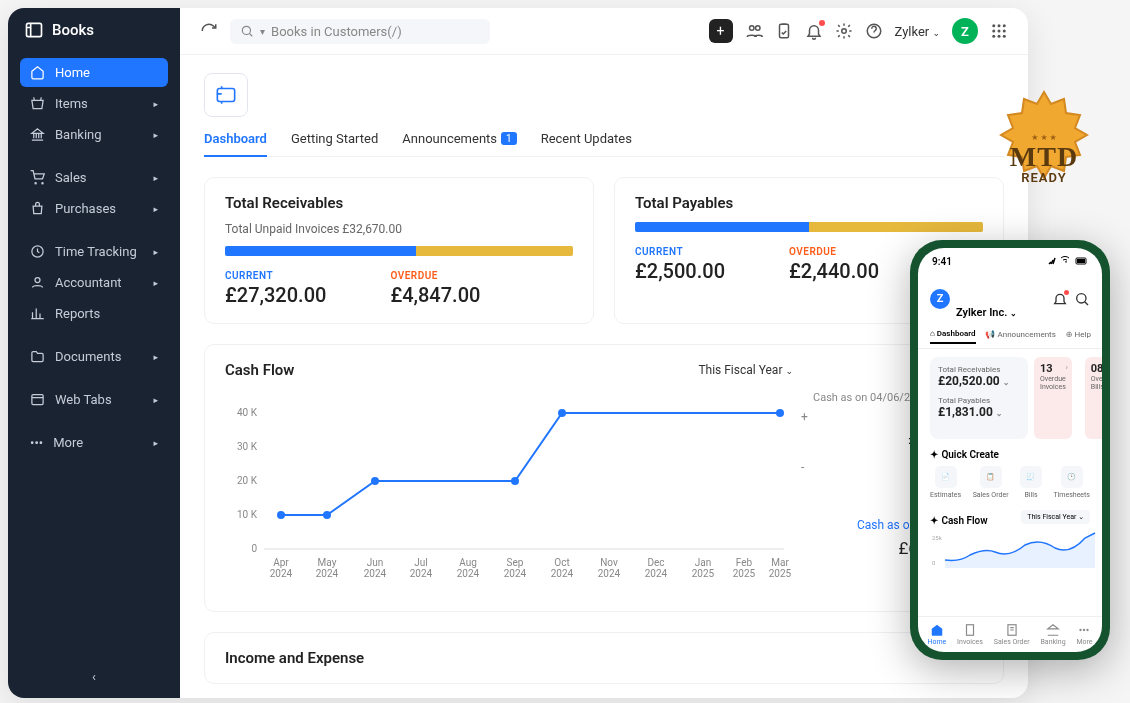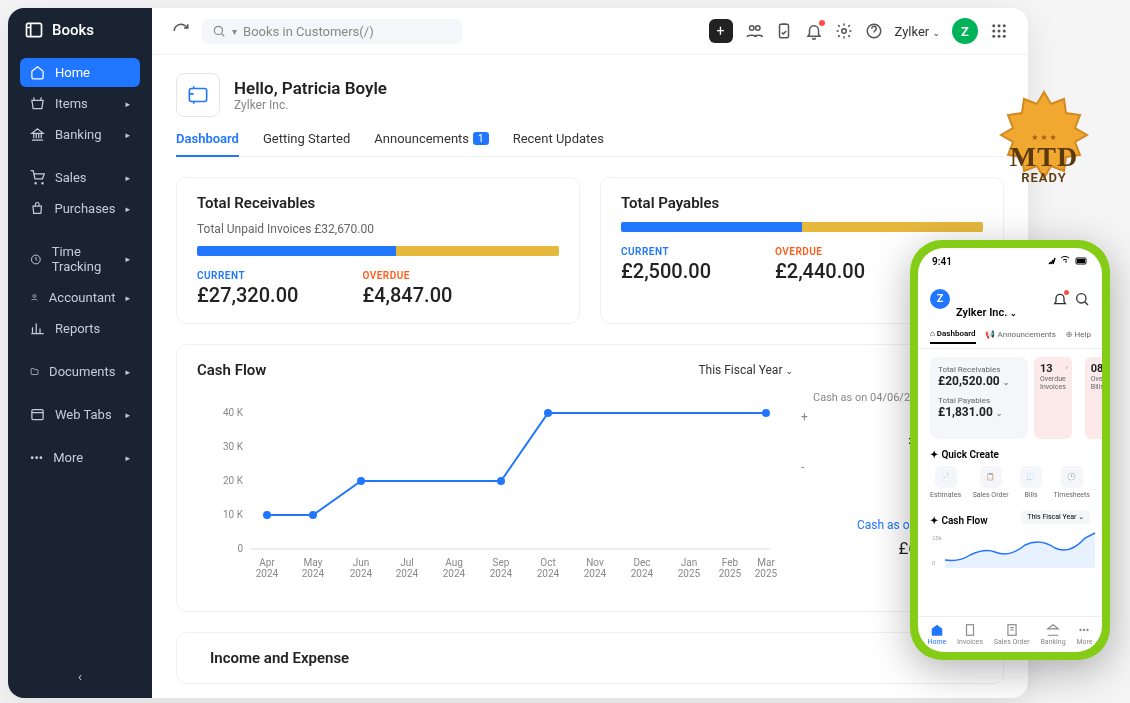--- a/index.html
+++ b/index.html
@@ -1,21 +1,21 @@
 <!DOCTYPE html>
 <html><head>
 <meta charset="utf-8">
 <style>
 * { margin: 0; padding: 0; box-sizing: border-box; font-family: -apple-system, BlinkMacSystemFont, "Segoe UI", Roboto, sans-serif; }
 body { background: #f5f5f5; width: 1130px; height: 703px; overflow: hidden; position: relative; }
 
 .app { display: flex; width: 1020px; height: 690px; background: #fff; border-radius: 16px; overflow: hidden; box-shadow: 0 8px 32px rgba(0,0,0,0.1); margin: 8px; }
 
 
-.sidebar { width: 144px; background: #1a2332; color: #c5ccd8; display: flex; flex-direction: column; }
+.sidebar { width: 172px; background: #1a2332; color: #c5ccd8; display: flex; flex-direction: column; }
 .sb-logo { display: flex; align-items: center; gap: 8px; padding: 12px 16px; color: #fff; font-size: 15px; font-weight: 500; }
 .sb-logo svg { width: 20px; height: 20px; }
 .sb-nav { flex: 1; padding: 6px 12px; display: flex; flex-direction: column; gap: 2px; }
 .sb-item { display: flex; align-items: center; gap: 10px; padding: 7px 10px; border-radius: 6px; font-size: 13px; cursor: pointer; position: relative; }
 .sb-item.active { background: #2176ff; color: #fff; }
 .sb-item .chev { margin-left: auto; font-size: 9px; }
 .sb-item svg { width: 15px; height: 15px; }
 .sb-gap { height: 10px; }
 .sb-collapse { text-align: center; padding: 14px; font-size: 13px; cursor: pointer; }
 
@@ -68,37 +68,37 @@
 .cash-label { color: #888; font-size: 11px; }
 .cash-in { color: #0d8a3c; font-size: 12px; text-align: right; position: relative; }
 .cash-in::after { content: "+"; position: absolute; left: -12px; color: #888; }
 .cash-out { color: #d63a00; font-size: 12px; text-align: right; position: relative; }
 .cash-out::after { content: "-"; position: absolute; left: -12px; color: #888; }
 .cash-val { font-size: 15px; color: #222; text-align: right; margin-bottom: 6px; }
 .cash-total-l { color: #2176ff; font-size: 12px; text-align: right; margin-top: 8px; }
 .cash-total-v { font-size: 17px; color: #222; text-align: right; }
 
 .bottom-row { display: flex; gap: 20px; }
-.bottom-card { flex: 1; border: 1px solid #eef0f3; border-radius: 10px; padding: 16px 33px; }
+.bottom-card { flex: 1; border: 1px solid #eef0f3; border-radius: 10px; padding: 16px 20px; }
 .bottom-title { font-size: 15px; font-weight: 600; color: #222; }
 
 
 .axis-text { font-size: 10px; fill: #888; }
 .axis-line { stroke: #ddd; stroke-width: 1; }
 .chart-line { stroke: #2176ff; stroke-width: 2; fill: none; }
 .chart-dot { fill: #2176ff; }
 
 
 .mtd-badge { position: absolute; top: 88px; right: 26px; width: 120px; height: 120px; z-index: 20; }
 .mtd-star { fill: #f0a830; stroke: #d48820; stroke-width: 2; }
 .mtd-text1 { font-size: 28px; font-weight: 800; fill: #5c3a10; font-family: Georgia, serif; letter-spacing: 1px; }
 .mtd-text2 { font-size: 13px; font-weight: 600; fill: #5c3a10; letter-spacing: 1px; }
 
 
-.phone { position: absolute; right: 20px; top: 240px; width: 200px; height: 420px; background: #84cc16; border-radius: 32px; padding: 8px; z-index: 15; box-shadow: 0 10px 40px rgba(0,0,0,0.3); }
+.phone { position: absolute; right: 20px; top: 240px; width: 200px; height: 420px; background: #14532d; border-radius: 32px; padding: 8px; z-index: 15; box-shadow: 0 10px 40px rgba(0,0,0,0.3); }
 .phone-screen { width: 100%; height: 100%; background: #fff; border-radius: 26px; overflow: hidden; display: flex; flex-direction: column; }
 .ph-status { display: flex; justify-content: space-between; padding: 8px 14px 4px; font-size: 10px; font-weight: 600; }
 .ph-header { display: flex; align-items: center; gap: 6px; padding: 6px 12px; }
 .ph-avatar { width: 20px; height: 20px; background: #2176ff; border-radius: 50%; color: #fff; font-size: 11px; font-weight: 600; display: flex; align-items: center; justify-content: center; }
 .ph-org { font-size: 11px; font-weight: 600; flex: 1; margin-top: 28px; }
 .ph-bell { width: 16px; height: 16px; position: relative; }
 .ph-bell .dot { position: absolute; top: -1px; right: -1px; width: 5px; height: 5px; background: #ff4d4d; border-radius: 50%; }
 .ph-tabs { display: flex; gap: 10px; padding: 4px 12px; font-size: 8px; border-bottom: 1px solid #eee; }
 .ph-tab { padding-bottom: 4px; color: #666; display: flex; align-items: center; gap: 2px; }
 .ph-tab.active { color: #000; font-weight: 600; border-bottom: 2px solid #000; }
@@ -280,24 +280,20 @@
     </div>
 
     <div class="content">
       <div class="greeting">
         <div class="greet-icon">
           <svg viewBox="0 0 24 24" fill="none" stroke="currentColor" stroke-width="1.5">
               <rect x="4" y="6" width="16" height="12" rx="2"></rect>
               <path d="M8 6V4M8 18v2M4 11h4"></path>
             </svg>
         </div>
-        <div>
-          <div class="greet-title">Hello, Patricia Boyle</div>
-          <div class="greet-sub">Zylker Inc.</div>
-        </div>
       </div>
 
       <div class="tabs">
         <div class="tab active">Dashboard</div>
         <div class="tab">Getting Started</div>
         <div class="tab">
             <span>Announcements</span>
             <span class="badge">1</span>
           </div>
         <div class="tab">Recent Updates</div>

